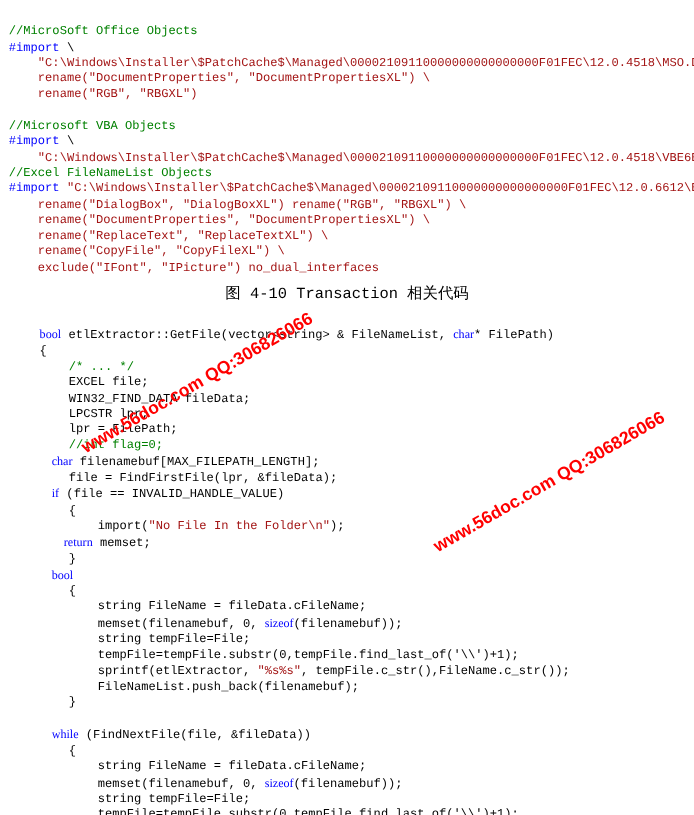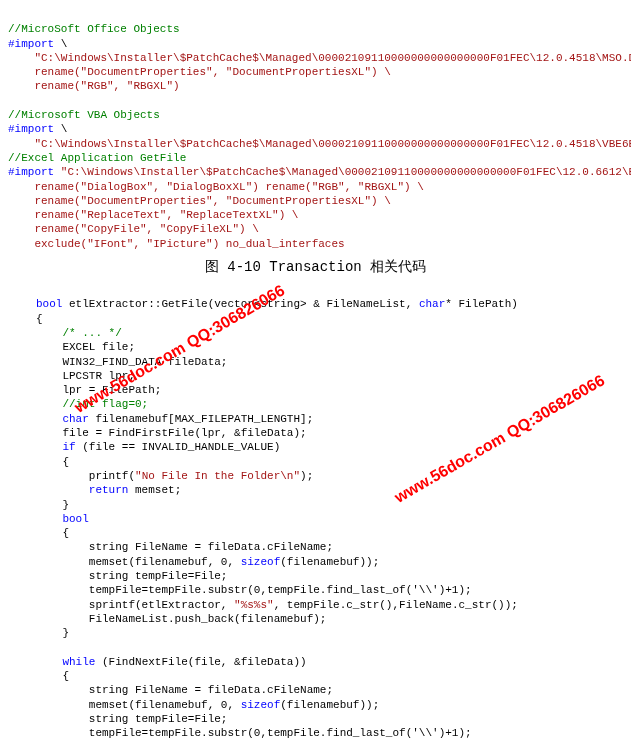--- a/index.html
+++ b/index.html
@@ -14,21 +14,21 @@
   }
   .code-block {
     white-space: pre;
     line-height: 1.3;
     font-family: "Courier New", monospace;
     font-size: 11px;
   }
   .cm { color: #008000; } 
   .pp { color: #0000ff; text-align: center; } 
   .st { color: #a31515; } 
-  .kw { color: #0000ff; } 
+  .kw { color: #0000ff; font-family: Liberation Serif, serif; } 
   .pl { color: #000; }    
   .caption {
     text-align: center;
     font-family: Liberation Mono, monospace;
     font-size: 14px;
     margin: 7px 0;
   }
   .watermark {
     position: absolute;
     color: #ff0000;
@@ -48,21 +48,21 @@
 <div class="code-block">
 <span class="cm">//MicroSoft Office Objects</span>
 <span class="pp">#import </span><span class="pl">\</span>
 <span class="st">    "C:\Windows\Installer\$PatchCache$\Managed\00002109110000000000000000F01FEC\12.0.4518\MSO.DLL" \</span>
 <span class="st">    rename("DocumentProperties", "DocumentPropertiesXL") \</span>
 <span class="st">    rename("RGB", "RBGXL")</span>
 <span class="pl"></span>
 <span class="cm">//Microsoft VBA Objects</span>
 <span class="pp">#import </span><span class="pl">\</span>
 <span class="st">    "C:\Windows\Installer\$PatchCache$\Managed\00002109110000000000000000F01FEC\12.0.4518\VBE6EXT.OLB"</span>
-<span class="cm">//Excel Application GetFile</span>
+<span class="cm">//Excel FileNameList Objects</span>
 <span class="pp">#import </span><span class="st">"C:\Windows\Installer\$PatchCache$\Managed\00002109110000000000000000F01FEC\12.0.6612\EXCEL.EXE" \</span>
 <span class="st">    rename("DialogBox", "DialogBoxXL") rename("RGB", "RBGXL") \</span>
 <span class="st">    rename("DocumentProperties", "DocumentPropertiesXL") \</span>
 <span class="st">    rename("ReplaceText", "ReplaceTextXL") \</span>
 <span class="st">    rename("CopyFile", "CopyFileXL") \</span>
 <span class="st">    exclude("IFont", "IPicture") no_dual_interfaces</span>
 </div>
 
 <div class="caption">图 4-10   Transaction 相关代码</div>
 
@@ -72,21 +72,21 @@
 <span class="cm">    /* ... */</span>
 <span class="pl">    EXCEL file;</span>
 <span class="pl">    WIN32_FIND_DATA fileData;</span>
 <span class="pl">    LPCSTR lpr;</span>
 <span class="pl">    lpr = FilePath;</span>
 <span class="cm">    //int flag=0;</span>
 <span class="kw">    char</span><span class="pl"> filenamebuf[MAX_FILEPATH_LENGTH];</span>
 <span class="pl">    file = FindFirstFile(lpr, &amp;fileData);</span>
 <span class="kw">    if</span><span class="pl"> (file == INVALID_HANDLE_VALUE)</span>
 <span class="pl">    {</span>
-<span class="pl">        printf(</span><span class="st">"No File In the Folder\n"</span><span class="pl">);</span>
+<span class="pl">        import(</span><span class="st">"No File In the Folder\n"</span><span class="pl">);</span>
 <span class="kw">        return</span><span class="pl"> memset;</span>
 <span class="pl">    }</span>
 <span class="kw">    bool</span>
 <span class="pl">    {</span>
 <span class="pl">        string FileName = fileData.cFileName;</span>
 <span class="pl">        memset(filenamebuf, 0, </span><span class="kw">sizeof</span><span class="pl">(filenamebuf));</span>
 <span class="pl">        string tempFile=File;</span>
 <span class="pl">        tempFile=tempFile.substr(0,tempFile.find_last_of('\\')+1);</span>
 <span class="pl">        sprintf(etlExtractor, </span><span class="st">"%s%s"</span><span class="pl">, tempFile.c_str(),FileName.c_str());</span>
 <span class="pl">        FileNameList.push_back(filenamebuf);</span>

